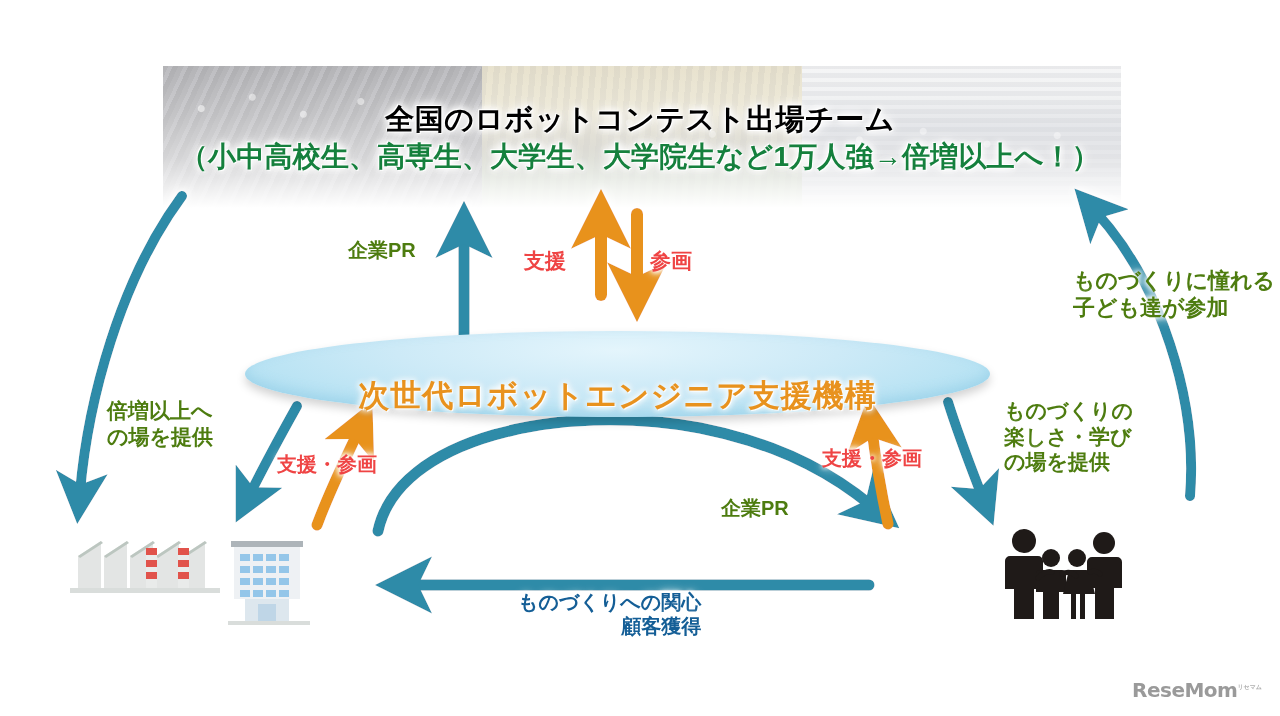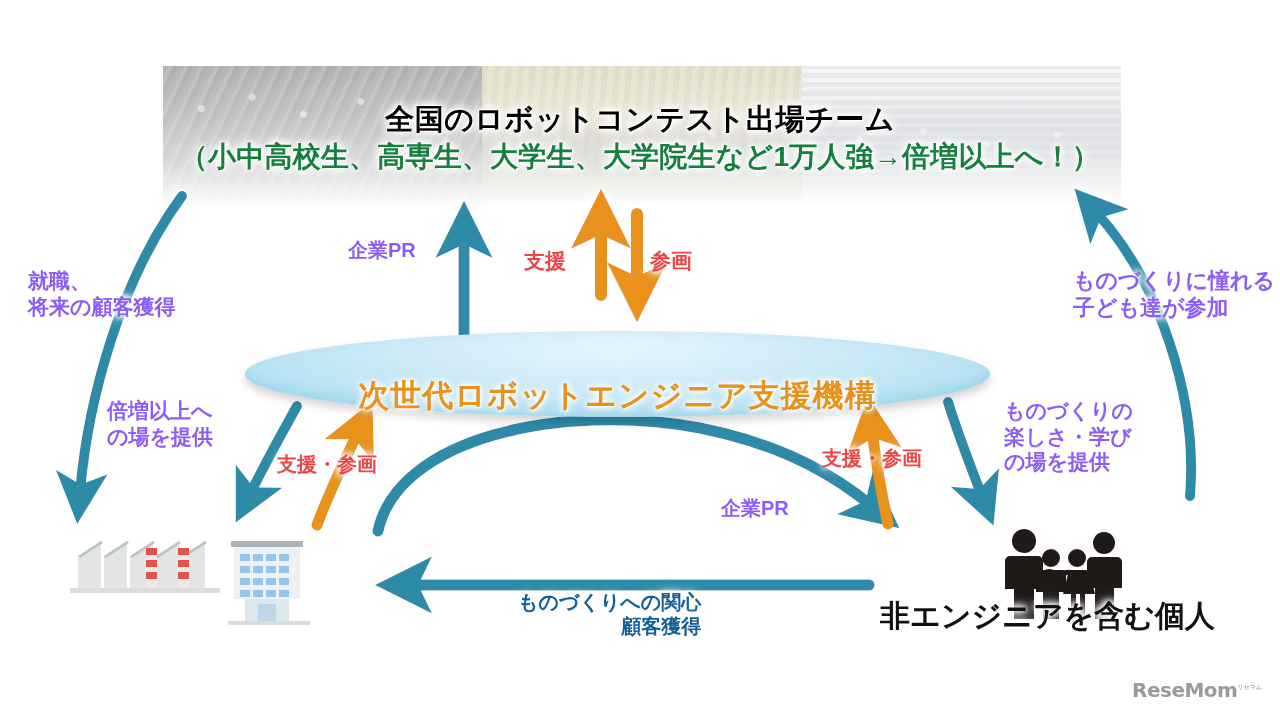--- a/index.html
+++ b/index.html
@@ -89,21 +89,21 @@
     text-shadow:0 0 6px #fff,0 0 6px #fff,0 0 10px #fff,1px 1px 0 rgba(255,255,255,.9);
     white-space:nowrap;
   }
 
   
   .lbl{
     position:absolute;font-weight:bold;line-height:1.22;white-space:pre;
     text-shadow:0 0 5px #fff,0 0 5px #fff,0 0 9px #fff,0 0 12px #fff;
     pointer-events:none;
   }
-  .blue{color:#8b5cf6;}
+  .blue{color:#4d7c0f;}
   .deepblue{color:#145E96;}
   .orange{color:#ef4444;}
 
   #lbl-recruit      {left:28px; top:268px; font-size:21px;}
   #lbl-after-job    {left:107px;top:398px; font-size:21px;}
   #lbl-pr-left      {left:348px;top:238px; font-size:20px;}
   #lbl-shien-top    {left:524px;top:248px; font-size:21px;}
   #lbl-sankaku-top  {left:650px;top:248px; font-size:21px;}
   #lbl-sp-left      {left:277px;top:452px; font-size:20px;}
   #lbl-sp-right     {left:822px;top:446px; font-size:20px;}
@@ -259,37 +259,34 @@
 
   <div class="headline">
     <div class="l1">全国のロボットコンテスト出場チーム</div>
     <div class="l2">（小中高校生、高専生、大学生、大学院生など1万人強→倍増以上へ！）</div>
   </div>
 
   <div class="hub">
     <span class="hub-label">次世代ロボットエンジニア支援機構</span>
   </div>
 
-  <div class="lbl blue" id="lbl-recruit">就職、
-将来の顧客獲得</div>
   <div class="lbl blue" id="lbl-after-job">倍増以上へ
 の場を提供</div>
   <div class="lbl blue" id="lbl-pr-left">企業PR</div>
   <div class="lbl orange" id="lbl-shien-top">支援</div>
   <div class="lbl orange" id="lbl-sankaku-top">参画</div>
   <div class="lbl orange" id="lbl-sp-left">支援・参画</div>
   <div class="lbl orange" id="lbl-sp-right">支援・参画</div>
   <div class="lbl blue" id="lbl-pr-right">企業PR</div>
   <div class="lbl blue" id="lbl-kids">ものづくりに憧れる
 子ども達が参加</div>
   <div class="lbl blue" id="lbl-fun">ものづくりの
 楽しさ・学び
 の場を提供</div>
   <div class="lbl deepblue" id="lbl-interest">ものづくりへの関心
 顧客獲得</div>
 
-  <div class="node-label" id="node-individual">非エンジニアを含む個人</div>
 
   <div class="watermark">
     <span>ReseMom</span><sup>リセマム</sup>
   </div>
 
 </div>
 
 </body></html>

